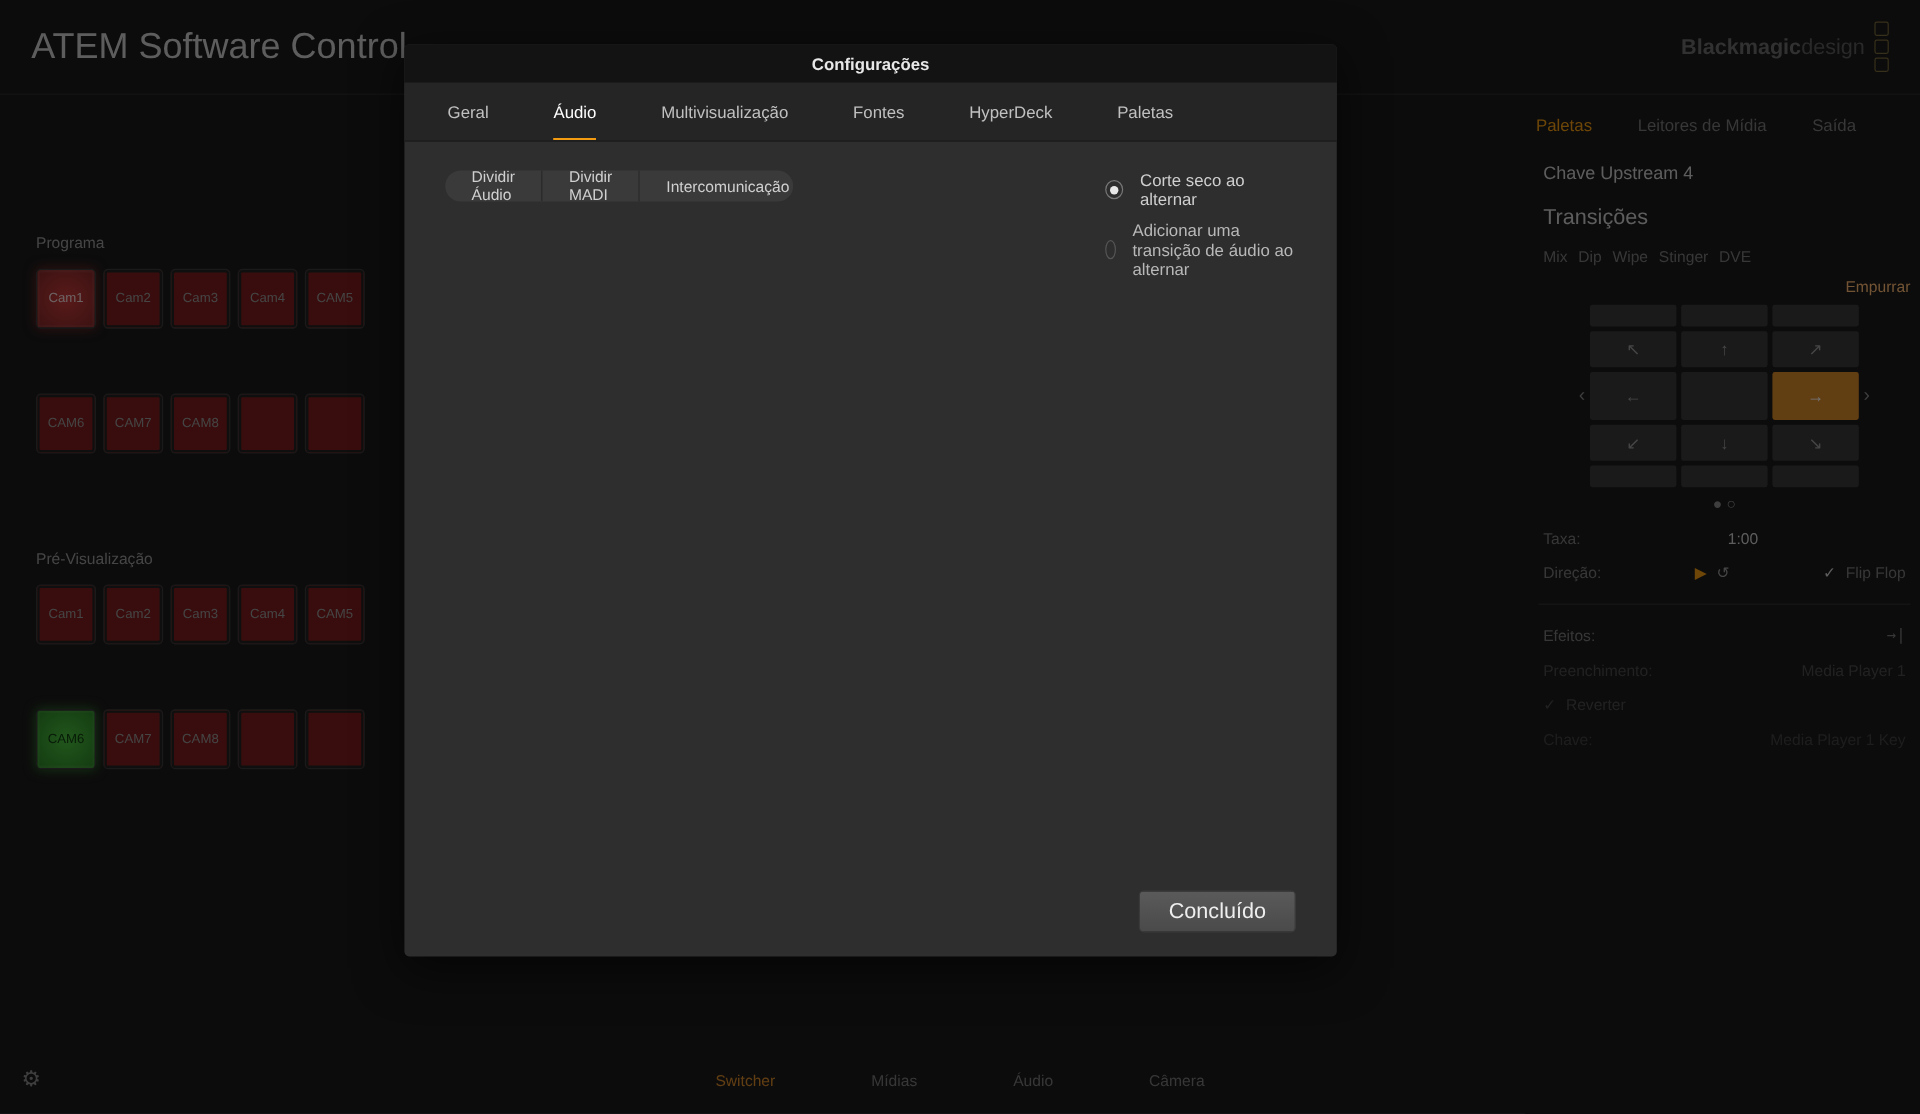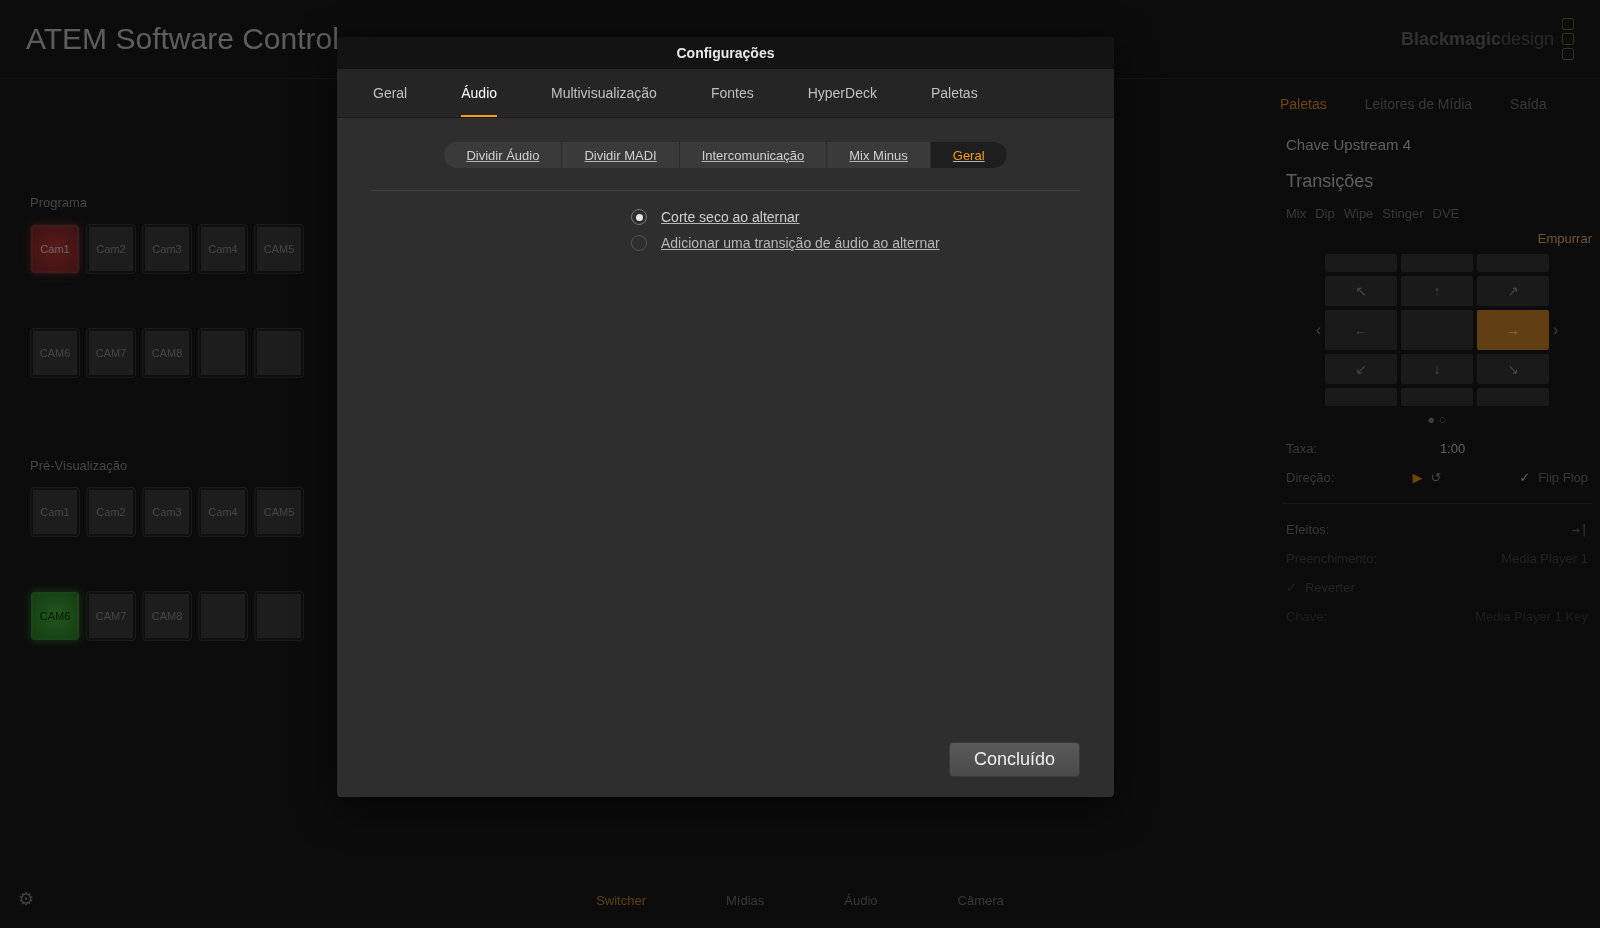--- a/index.html
+++ b/index.html
@@ -50,36 +50,36 @@
   .prow{display:flex;align-items:center;justify-content:space-between;margin:14px 4px 0 4px;font-size:13px;}
   .num{color:#cfcfcf;}
   .chip{display:inline-flex;align-items:center;gap:8px;}
   .play{color:var(--accent);}
   .sep{height:1px;background:#333;margin:18px 0;}
   .arrow-ic{font-family:monospace;}
   
   .bus{position:absolute;left:30px;top:195px;color:var(--text-dim);}
   .bus .lbl{font-size:13px;margin-bottom:14px;color:#9a9a9a;}
   .row{display:flex;gap:6px;margin-bottom:12px;}
-  .btn{width:48px;height:48px;background:#404040;border:1px solid #3a3a3a;border-radius:4px;box-shadow:inset 0 0 0 2px #232323;display:flex;align-items:center;justify-content:center;font-size:11px;color:#9a9a9a;}
+  .btn{width:48px;height:48px;background:#7f1d1d;border:1px solid #3a3a3a;border-radius:4px;box-shadow:inset 0 0 0 2px #232323;display:flex;align-items:center;justify-content:center;font-size:11px;color:#9a9a9a;}
   .btn.pgm{background:radial-gradient(circle,#c63a3a 0%,#8a2a2a 90%);color:#f2d9d9;box-shadow:0 0 10px rgba(200,50,50,0.5), inset 0 0 0 2px rgba(255,255,255,0.06);}
   .btn.pvw{background:radial-gradient(circle,#4bbf3f 0%,#2f8a28 90%);color:#0f3a0f;box-shadow:0 0 10px rgba(70,200,60,0.5), inset 0 0 0 2px rgba(255,255,255,0.06);}
   .gap{width:48px;}
   .bus2{position:absolute;left:30px;top:458px;}
   
   .bottomnav{position:absolute;bottom:20px;left:50%;transform:translateX(-50%);display:flex;gap:80px;color:var(--text-dim);font-size:13px;}
   .bottomnav .sel{color:#d98a2b;}
   .gear{position:absolute;left:18px;bottom:18px;color:#8a8a8a;font-size:18px;}
   
   .modal{position:absolute;z-index:10;left:337px;top:37px;width:777px;height:760px;background:var(--modal-bg);border-radius:4px;box-shadow:0 10px 40px rgba(0,0,0,0.6);display:flex;flex-direction:column;}
   .m-title{height:32px;background:var(--modal-header);color:#e8e8e8;font-size:14px;font-weight:600;display:flex;align-items:center;justify-content:center;border-radius:4px 4px 0 0;}
   .m-tabs{height:48px;background:var(--modal-tabbar);display:flex;align-items:center;gap:54px;padding:0 36px;font-size:14px;color:#c0c0c0;border-bottom:1px solid #1b1b1b;}
   .m-tabs .tab{height:48px;display:flex;align-items:center;cursor:pointer;}
   .m-tabs .tab.sel{color:#fff;box-shadow:inset 0 -2px 0 var(--accent);}
-  .m-body{flex:1;padding:24px 34px 18px 34px;display:flex;flex-direction:column;text-decoration:underline;}
+  .m-body{flex:1;padding:24px 34px 18px 34px;display:flex;flex-direction:row;}
   .seg{margin:0 auto;background:var(--seg-bg);border-radius:14px;height:26px;display:flex;align-items:center;overflow:hidden;}
   .seg .s{padding:0 22px;height:26px;display:flex;align-items:center;font-size:13px;color:#d0d0d0;border-right:1px solid #2a2a2a;cursor:pointer;}
   .seg .s:last-child{border-right:none;}
   .seg .s.sel{background:var(--seg-sel);color:var(--accent);border-radius:0 14px 14px 0;}
   .rule{height:1px;background:var(--divider);margin:22px 0 18px 0;}
   .afv-title{font-size:14px;color:#dcdcdc;margin-bottom:18px;}
   .radio-col{margin-left:260px;display:flex;flex-direction:column;gap:10px;}
   .radio{display:flex;align-items:center;gap:14px;color:#cfcfcf;font-size:14px;}
   .rdot{width:14px;height:14px;border-radius:50%;border:1.5px solid #777;display:flex;align-items:center;justify-content:center;}
   .rdot.on::after{content:"";width:7px;height:7px;border-radius:50%;background:#e8e8e8;}

